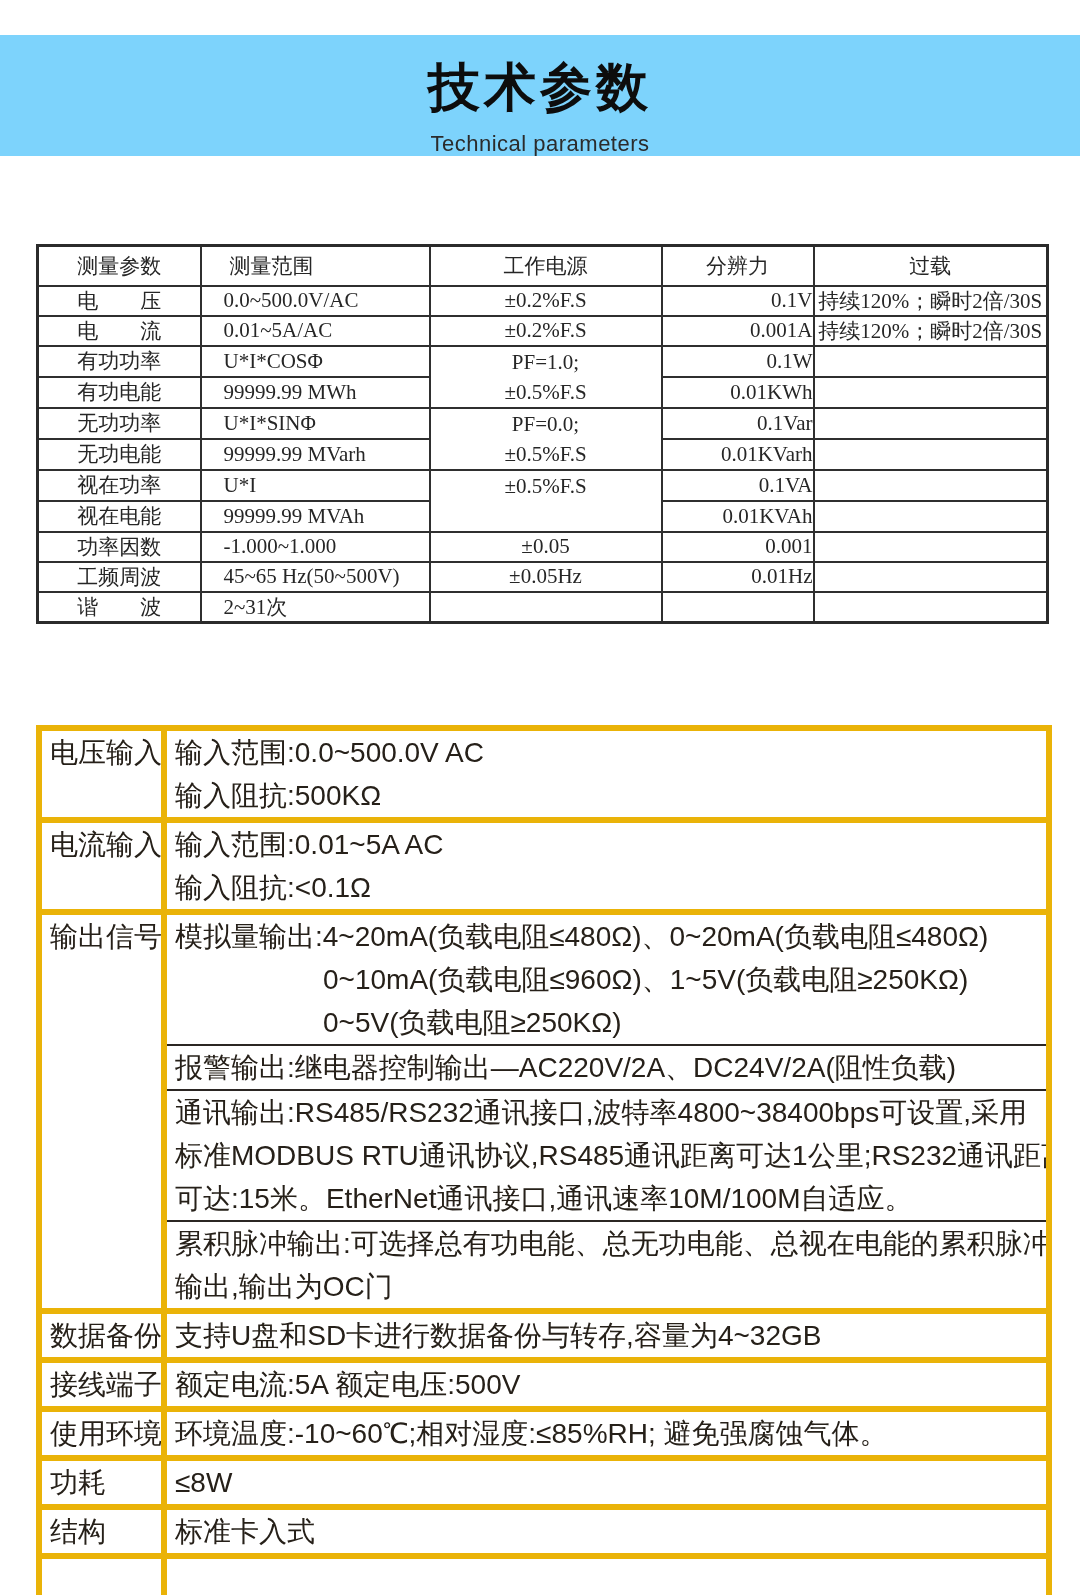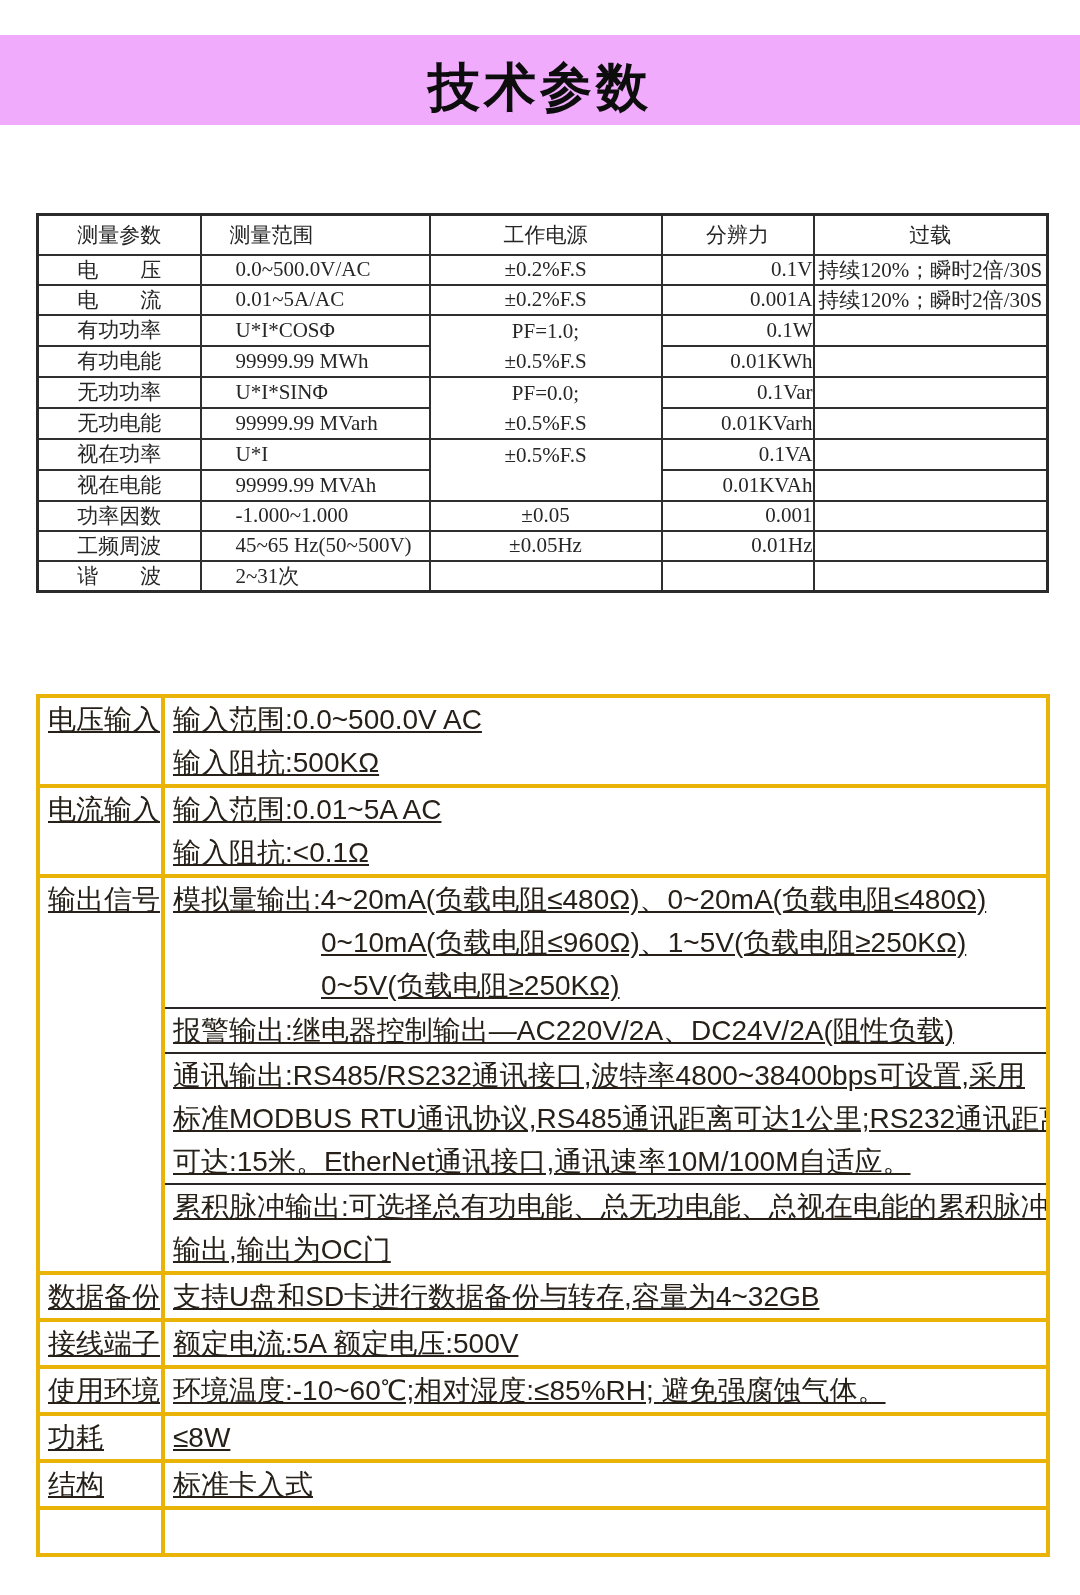--- a/index.html
+++ b/index.html
@@ -3,21 +3,21 @@
 <meta charset="utf-8">
 <style>
   html,body{margin:0;padding:0;}
   body{
     width:1080px;height:1595px;background:#ffffff;position:relative;
     font-family:"Liberation Sans", sans-serif;color:#222;
     -webkit-font-smoothing:antialiased;
   }
   
   .band{
-    margin-top:35px;height:90px;background:#f0abfc;
+    margin-top:35px;height:121px;background:#7dd3fc;
     text-align:center;overflow:hidden;
   }
   .band h1{
     margin:0;padding-top:24px;font-size:52px;line-height:56px;
     font-weight:bold;letter-spacing:4px;color:#0d0d0d;
     font-family:"Liberation Sans", sans-serif;
   }
   .band .subtitle{
     margin-top:16px;font-size:22px;line-height:26px;color:#2b2b2b;
     letter-spacing:0.5px;font-weight:normal;
@@ -30,37 +30,37 @@
     font-size:21px;color:#262626;
     border:3px solid #2b2b2b;
   }
   #table1 td,#table1 th{
     border:2px solid #2f2f2f;padding:0;font-weight:normal;
     vertical-align:middle;white-space:nowrap;overflow:hidden;
   }
   #table1 thead tr{height:40px;font-family:Liberation Serif, serif;}
   #table1 tbody tr{height:30px;}
   #table1 .c1{text-align:center;}
-  #table1 .c2{text-align:left;padding-left:34px;}
+  #table1 .c2{text-align:left;padding-left:22px;}
   #table1 .c3{text-align:center;}
   #table1 .c4{text-align:right;padding-left:49px;}
   #table1 .c5{text-align:center;}
   #table1 th.c2{text-align:left;padding-left:28px;}
   #table1 td.merged{vertical-align:top;}
   #table1 .mline{height:30px;line-height:30px;text-align:center;}
   
   #table2{
     border-collapse:collapse;table-layout:fixed;
     margin:101px 0 0 36px;width:1010px;
     font-size:28px;color:#262019;
     border:4px solid #272220;
     font-family:"Liberation Sans", sans-serif;
   }
   #table2 td{
-    border:4px solid #eab308;padding:0;vertical-align:top;text-decoration:underline;
+    border:6px solid #eab308;padding:0;vertical-align:top;
   }
   #table2 .lab{
     padding-left:8px;line-height:43px;white-space:nowrap;overflow:hidden;
   }
   #table2 .val{padding-left:8px;}
   #table2 .line{height:43px;line-height:43px;white-space:nowrap;overflow:hidden;}
   #table2 .indent{padding-left:148px;}
   #table2 .block + .block{border-top:2px solid #2b2623;margin-left:-8px;padding-left:8px;}
 </style>
 </head>

